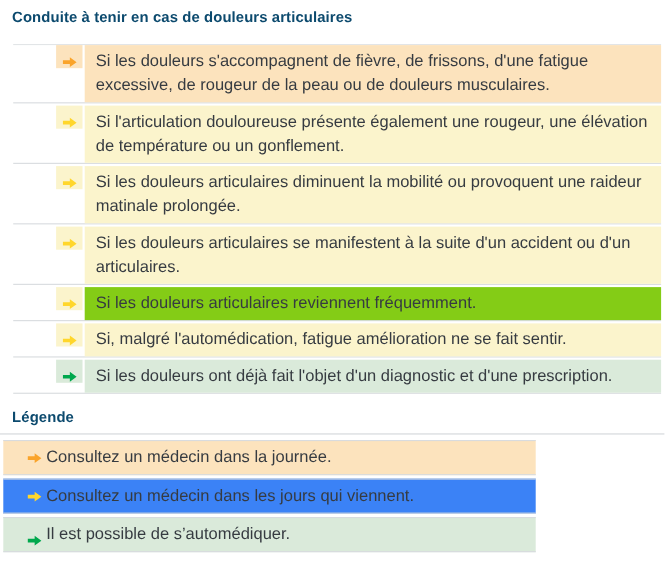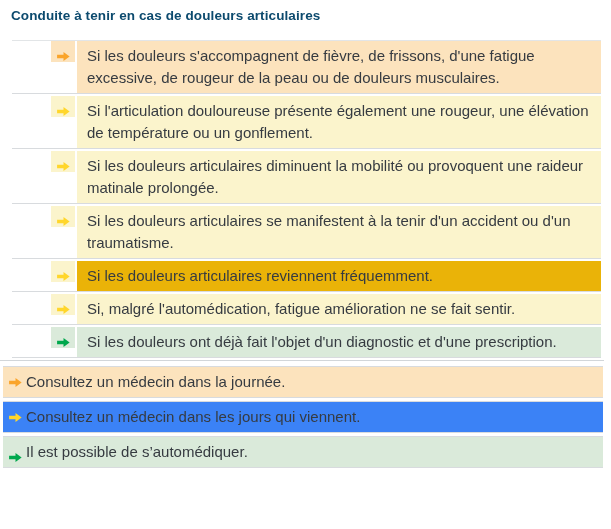--- a/index.html
+++ b/index.html
@@ -28,23 +28,23 @@
   .textcell {
     flex:1; padding:4px 8px 4px 10px;
     font-size:15px; line-height:22px; color:#363b41;
   }
 
   
   .legend-heading { margin:14px 0 6px 0; }
   .divider { height:1px; background:#d2d6d9; margin-left:-11px; width:604px; margin-bottom:5px; }
   .lrow {
     display:flex; align-items:center; box-sizing:border-box;
-    margin:0 0 3px -8px; width:600px;
+    margin:0 0 3px -8px; width:484px;
     border-top:1px solid #d8dbde; border-bottom:1px solid #d8dbde;
-    padding:4px 8px 4px 6px;
+    padding:4px 8px 4px 22px;
     font-size:15px; line-height:22px; color:#363b41;
   }
   .lrow .arrow { margin-right:4px; flex:0 0 auto; }
   .arrow { display:block; }
 </style>
 </head>
 <body>
 
 <div class="page">
   <h1 class="heading title">Conduite à tenir en cas de douleurs articulaires</h1>
@@ -80,31 +80,31 @@
     <div class="textcell" style="background: rgb(251, 244, 204);">Si les douleurs articulaires diminuent la mobilité ou provoquent une raideur matinale prolongée.</div>
   </div>
 
   <div class="trow">
     <div class="sq" style="background: rgb(255, 214, 43);"></div>
     <div class="arrowcell" style="background: rgb(251, 244, 204);">
       <svg class="arrow" width="13" height="11" viewBox="0 0 14 12">
         <path d="M0 4.2 L7 4.2 L7 1.1 L13.7 6 L7 10.9 L7 7.8 L0 7.8 Z" fill="#FFD62B"></path>
       </svg>
     </div>
-    <div class="textcell" style="background: rgb(251, 244, 204);">Si les douleurs articulaires se manifestent à la tenir d'un accident ou d'un traumatisme.</div>
+    <div class="textcell" style="background: rgb(251, 244, 204);">Si les douleurs articulaires se manifestent à la suite d'un accident ou d'un articulaires.</div>
   </div>
 
   <div class="trow">
     <div class="sq" style="background: rgb(255, 214, 43);"></div>
     <div class="arrowcell" style="background: rgb(251, 244, 204);">
       <svg class="arrow" width="13" height="11" viewBox="0 0 14 12">
         <path d="M0 4.2 L7 4.2 L7 1.1 L13.7 6 L7 10.9 L7 7.8 L0 7.8 Z" fill="#FFD62B"></path>
       </svg>
     </div>
-    <div class="textcell" style="background: #eab308;">Si les douleurs articulaires reviennent fréquemment.</div>
+    <div class="textcell" style="background: #84cc16;">Si les douleurs articulaires reviennent fréquemment.</div>
   </div>
 
   <div class="trow">
     <div class="sq" style="background: rgb(255, 214, 43);"></div>
     <div class="arrowcell" style="background: rgb(251, 244, 204);">
       <svg class="arrow" width="13" height="11" viewBox="0 0 14 12">
         <path d="M0 4.2 L7 4.2 L7 1.1 L13.7 6 L7 10.9 L7 7.8 L0 7.8 Z" fill="#FFD62B"></path>
       </svg>
     </div>
     <div class="textcell" style="background: rgb(251, 244, 204);">Si, malgré l'automédication, fatigue amélioration ne se fait sentir.</div>
@@ -114,20 +114,21 @@
     <div class="sq" style="background: rgb(0, 168, 77);"></div>
     <div class="arrowcell" style="background: rgb(218, 234, 218);">
       <svg class="arrow" width="13" height="11" viewBox="0 0 14 12">
         <path d="M0 4.2 L7 4.2 L7 1.1 L13.7 6 L7 10.9 L7 7.8 L0 7.8 Z" fill="#00A84D"></path>
       </svg>
     </div>
     <div class="textcell" style="background: rgb(218, 234, 218);">Si les douleurs ont déjà fait l'objet d'un diagnostic et d'une prescription.</div>
   </div>
 </div>
 
+  <h2 class="heading legend-heading">Légende</h2>
   <div class="divider"></div>
   <div id="legend">
   <div class="lrow" style="background: rgb(252, 227, 189);">
     <svg class="arrow" width="13" height="11" viewBox="0 0 14 12">
       <path d="M0 4.2 L7 4.2 L7 1.1 L13.7 6 L7 10.9 L7 7.8 L0 7.8 Z" fill="#FAA42A"></path>
     </svg>
     <span>Consultez un médecin dans la journée.</span>
   </div>
 
   <div class="lrow" style="background: #3b82f6;">

